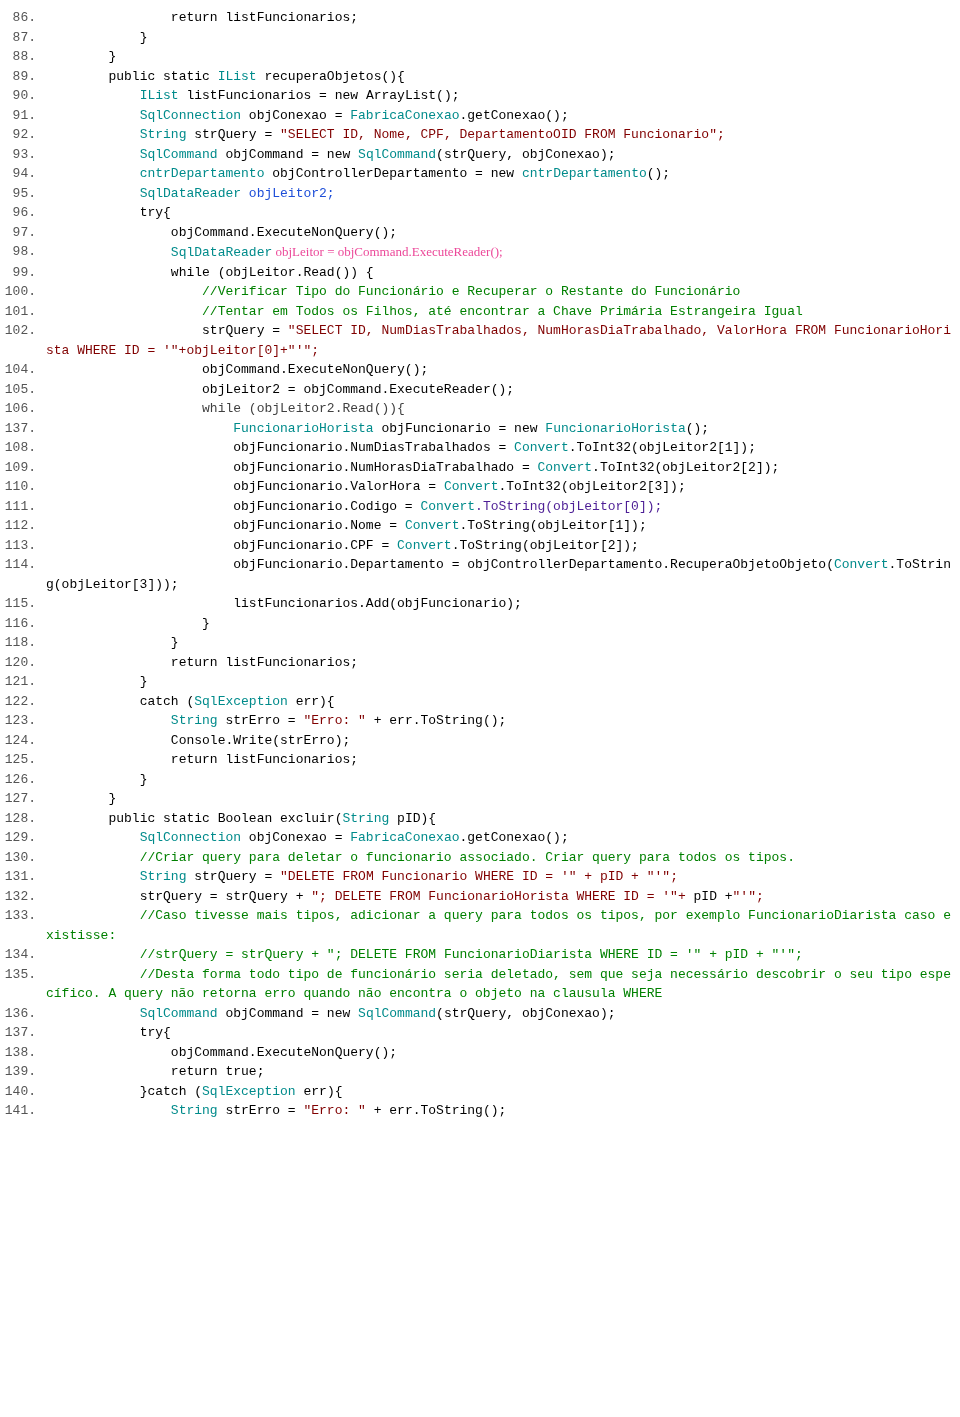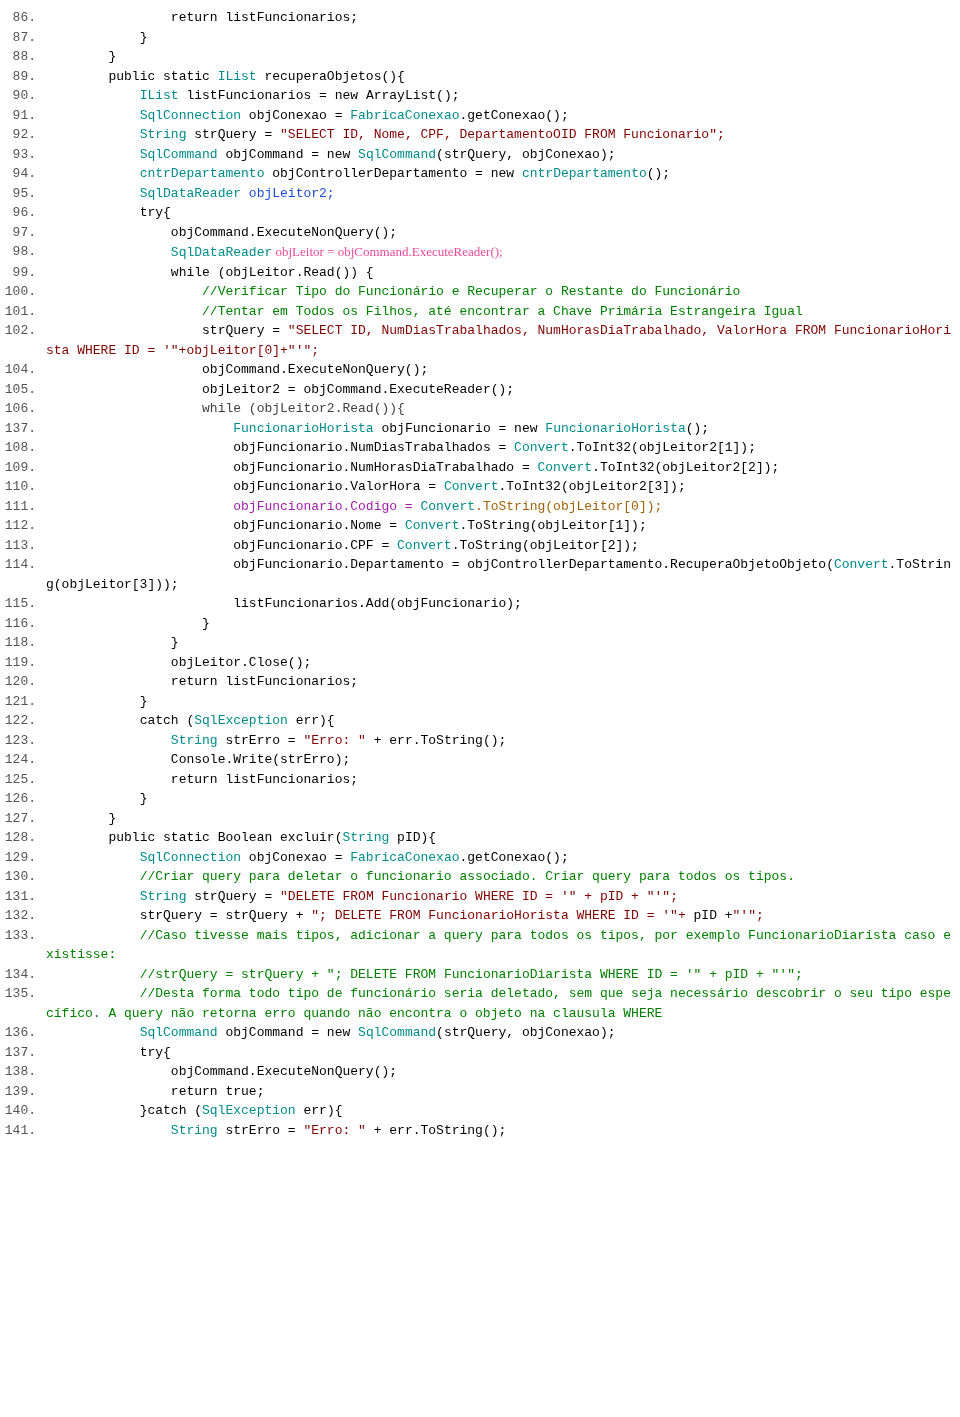--- a/index.html
+++ b/index.html
@@ -137,21 +137,21 @@
     <div class="code-line">
       <span class="line-number">109.</span>
       <span class="line-content"><span style="color: rgb(0, 0, 0);">                        objFuncionario.NumHorasDiaTrabalhado = </span><span style="color: rgb(0, 139, 139);">Convert</span><span style="color: rgb(0, 0, 0);">.ToInt32(objLeitor2[2]);</span></span>
     </div>
     <div class="code-line">
       <span class="line-number">110.</span>
       <span class="line-content"><span style="color: rgb(0, 0, 0);">                        objFuncionario.ValorHora = </span><span style="color: rgb(0, 139, 139);">Convert</span><span style="color: rgb(0, 0, 0);">.ToInt32(objLeitor2[3]);</span></span>
     </div>
     <div class="code-line">
       <span class="line-number">111.</span>
-      <span class="line-content"><span style="color: #a21caf; margin-top: 8px;">                        objFuncionario.Codigo = </span><span style="color: rgb(0, 139, 139);">Convert</span><span style="color: #a16207;">.ToString(objLeitor[0]);</span></span>
+      <span class="line-content"><span style="color: #000000; margin-top: 8px;">                        objFuncionario.Codigo = </span><span style="color: rgb(0, 139, 139);">Convert</span><span style="color: #4c1d95;">.ToString(objLeitor[0]);</span></span>
     </div>
     <div class="code-line">
       <span class="line-number">112.</span>
       <span class="line-content"><span style="color: rgb(0, 0, 0); text-align: right;">                        objFuncionario.Nome = </span><span style="color: rgb(0, 139, 139);">Convert</span><span style="color: rgb(0, 0, 0);">.ToString(objLeitor[1]);</span></span>
     </div>
     <div class="code-line">
       <span class="line-number">113.</span>
       <span class="line-content"><span style="color: rgb(0, 0, 0);">                        objFuncionario.CPF = </span><span style="color: rgb(0, 139, 139);">Convert</span><span style="color: rgb(0, 0, 0);">.ToString(objLeitor[2]);</span></span>
     </div>
     <div class="code-line">
@@ -162,24 +162,20 @@
       <span class="line-number">115.</span>
       <span class="line-content"><span style="color: rgb(0, 0, 0);">                        listFuncionarios.Add(objFuncionario);</span></span>
     </div>
     <div class="code-line">
       <span class="line-number">116.</span>
       <span class="line-content"><span style="color: rgb(0, 0, 0);">                    }</span></span>
     </div>
     <div class="code-line">
       <span class="line-number">118.</span>
       <span class="line-content"><span style="color: rgb(0, 0, 0);">                }</span></span>
-    </div>
-    <div class="code-line">
-      <span class="line-number">119.</span>
-      <span class="line-content"><span style="color: rgb(0, 0, 0);">                objLeitor.Close();</span></span>
     </div>
     <div class="code-line">
       <span class="line-number">120.</span>
       <span class="line-content"><span style="color: rgb(0, 0, 0);">                return listFuncionarios;</span></span>
     </div>
     <div class="code-line">
       <span class="line-number">121.</span>
       <span class="line-content"><span style="color: rgb(0, 0, 0);">            }</span></span>
     </div>
     <div class="code-line">

